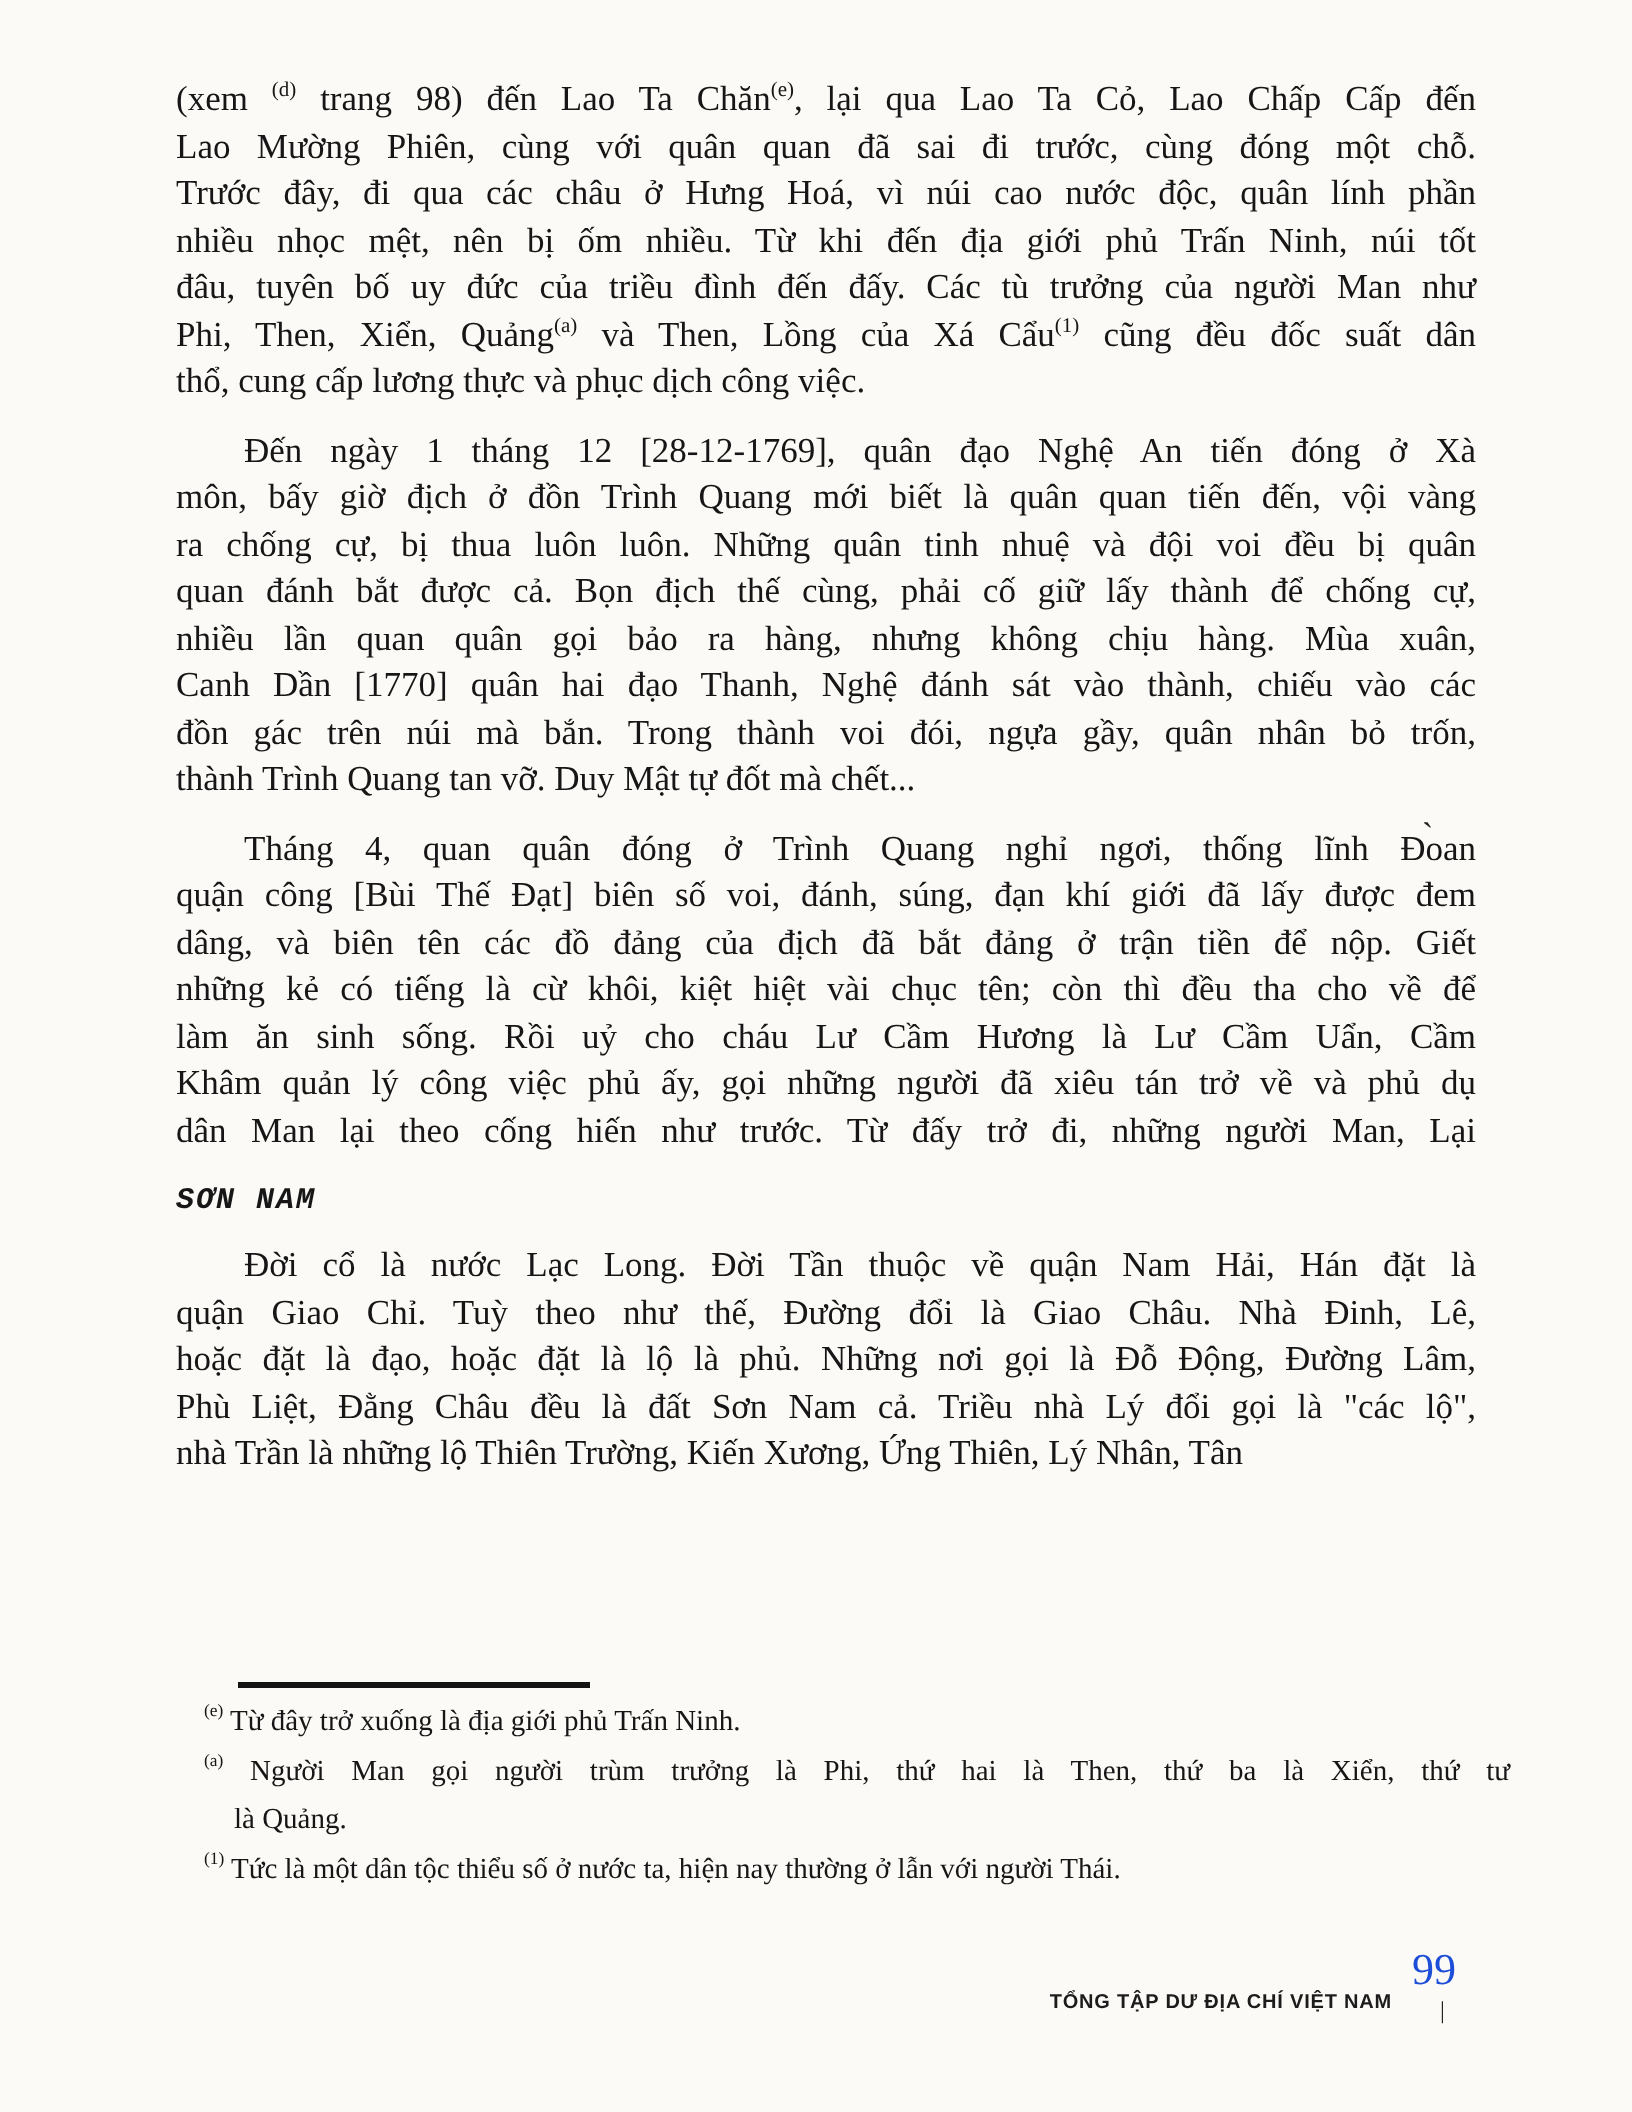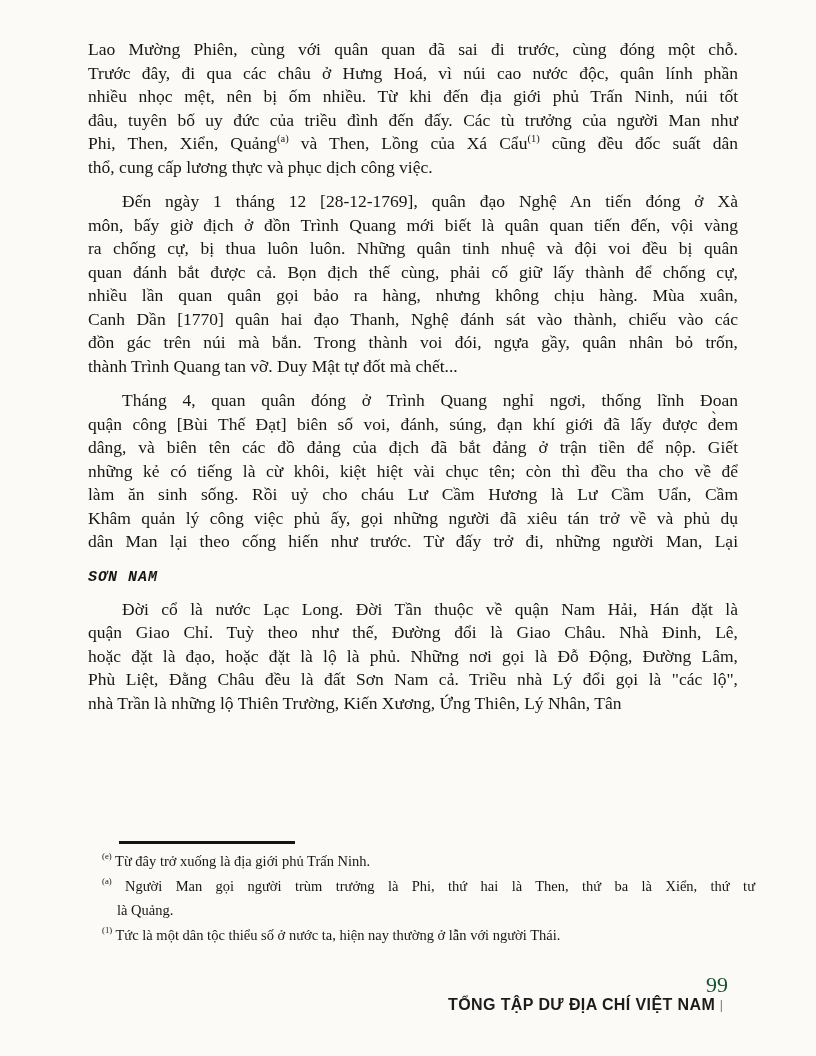--- a/index.html
+++ b/index.html
@@ -19,34 +19,35 @@
   .section-heading{
     margin:9px 0 7px 0;font-size:15px;line-height:26px;
     font-style:italic;font-weight:600;letter-spacing:1px;font-family:Liberation Mono, monospace;
   }
   .stray{position:absolute;left:711px;top:408px;font-size:17px;color:#222;}
   .fn-divider{position:absolute;left:119px;top:841px;width:176px;height:3px;background:#141414;}
   .footnotes{position:absolute;left:102px;top:849px;width:653px;}
   .footnote{font-size:14.5px;line-height:24.5px;}
   .footnote .tline.fn-cont{padding-left:15px;}
   .book-title{
-    position:absolute;top:996px;left:448px;width:248px;text-align:center;
-    font-size:16px;font-weight:700;letter-spacing:0.4px;white-space:nowrap;
+    position:absolute;top:996px;left:448px;width:248px;text-align:right;
+    font-size:10px;font-weight:700;letter-spacing:0.4px;white-space:nowrap;
     font-family:"Liberation Sans","DejaVu Sans",sans-serif;color:#1c1c1c;
   }
-  .page-number{position:absolute;top:973px;left:706px;font-size:22px;line-height:24px;color:#14532d;}
+  .page-number{position:absolute;top:973px;left:706px;font-size:22px;line-height:24px;color:#1d4ed8;}
   .footer-tick{position:absolute;top:998px;left:720px;font-size:12px;color:#222;}
 </style>
 </head>
 <body>
 
 <div class="page">
   <div class="content">
     <div>
         <div class="para">
+          <div class="tline just">(xem <sup class="fnref">(d)</sup> trang 98) đến Lao Ta Chăn<sup class="fnref">(e)</sup>, lại qua Lao Ta Cỏ, Lao Chấp Cấp đến</div>
           <div class="tline just">Lao Mường Phiên, cùng với quân quan đã sai đi trước, cùng đóng một chỗ.</div>
           <div class="tline just">Trước đây, đi qua các châu ở Hưng Hoá, vì núi cao nước độc, quân lính phần</div>
           <div class="tline just">nhiều nhọc mệt, nên bị ốm nhiều. Từ khi đến địa giới phủ Trấn Ninh, núi tốt</div>
           <div class="tline just">đâu, tuyên bố uy đức của triều đình đến đấy. Các tù trưởng của người Man như</div>
           <div class="tline just">Phi, Then, Xiển, Quảng<sup class="fnref">(a)</sup> và Then, Lồng của Xá Cẩu<sup class="fnref">(1)</sup> cũng đều đốc suất dân</div>
           <div class="tline">thổ, cung cấp lương thực và phục dịch công việc.</div>
         </div>
         <div class="para">
           <div class="tline just ind">Đến ngày 1 tháng 12 [28-12-1769], quân đạo Nghệ An tiến đóng ở Xà</div>
           <div class="tline just">môn, bấy giờ địch ở đồn Trình Quang mới biết là quân quan tiến đến, vội vàng</div>

